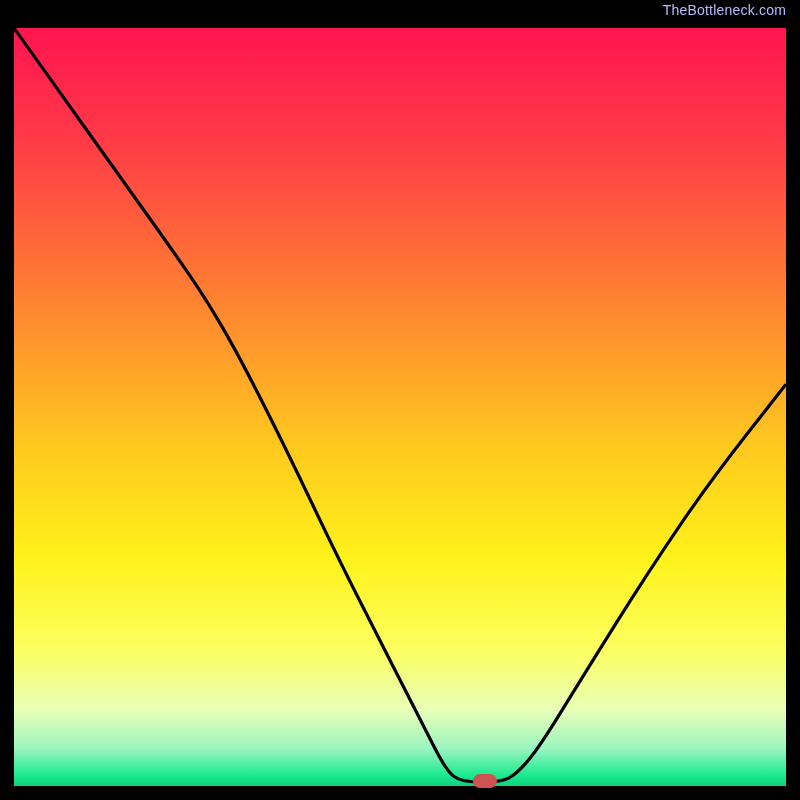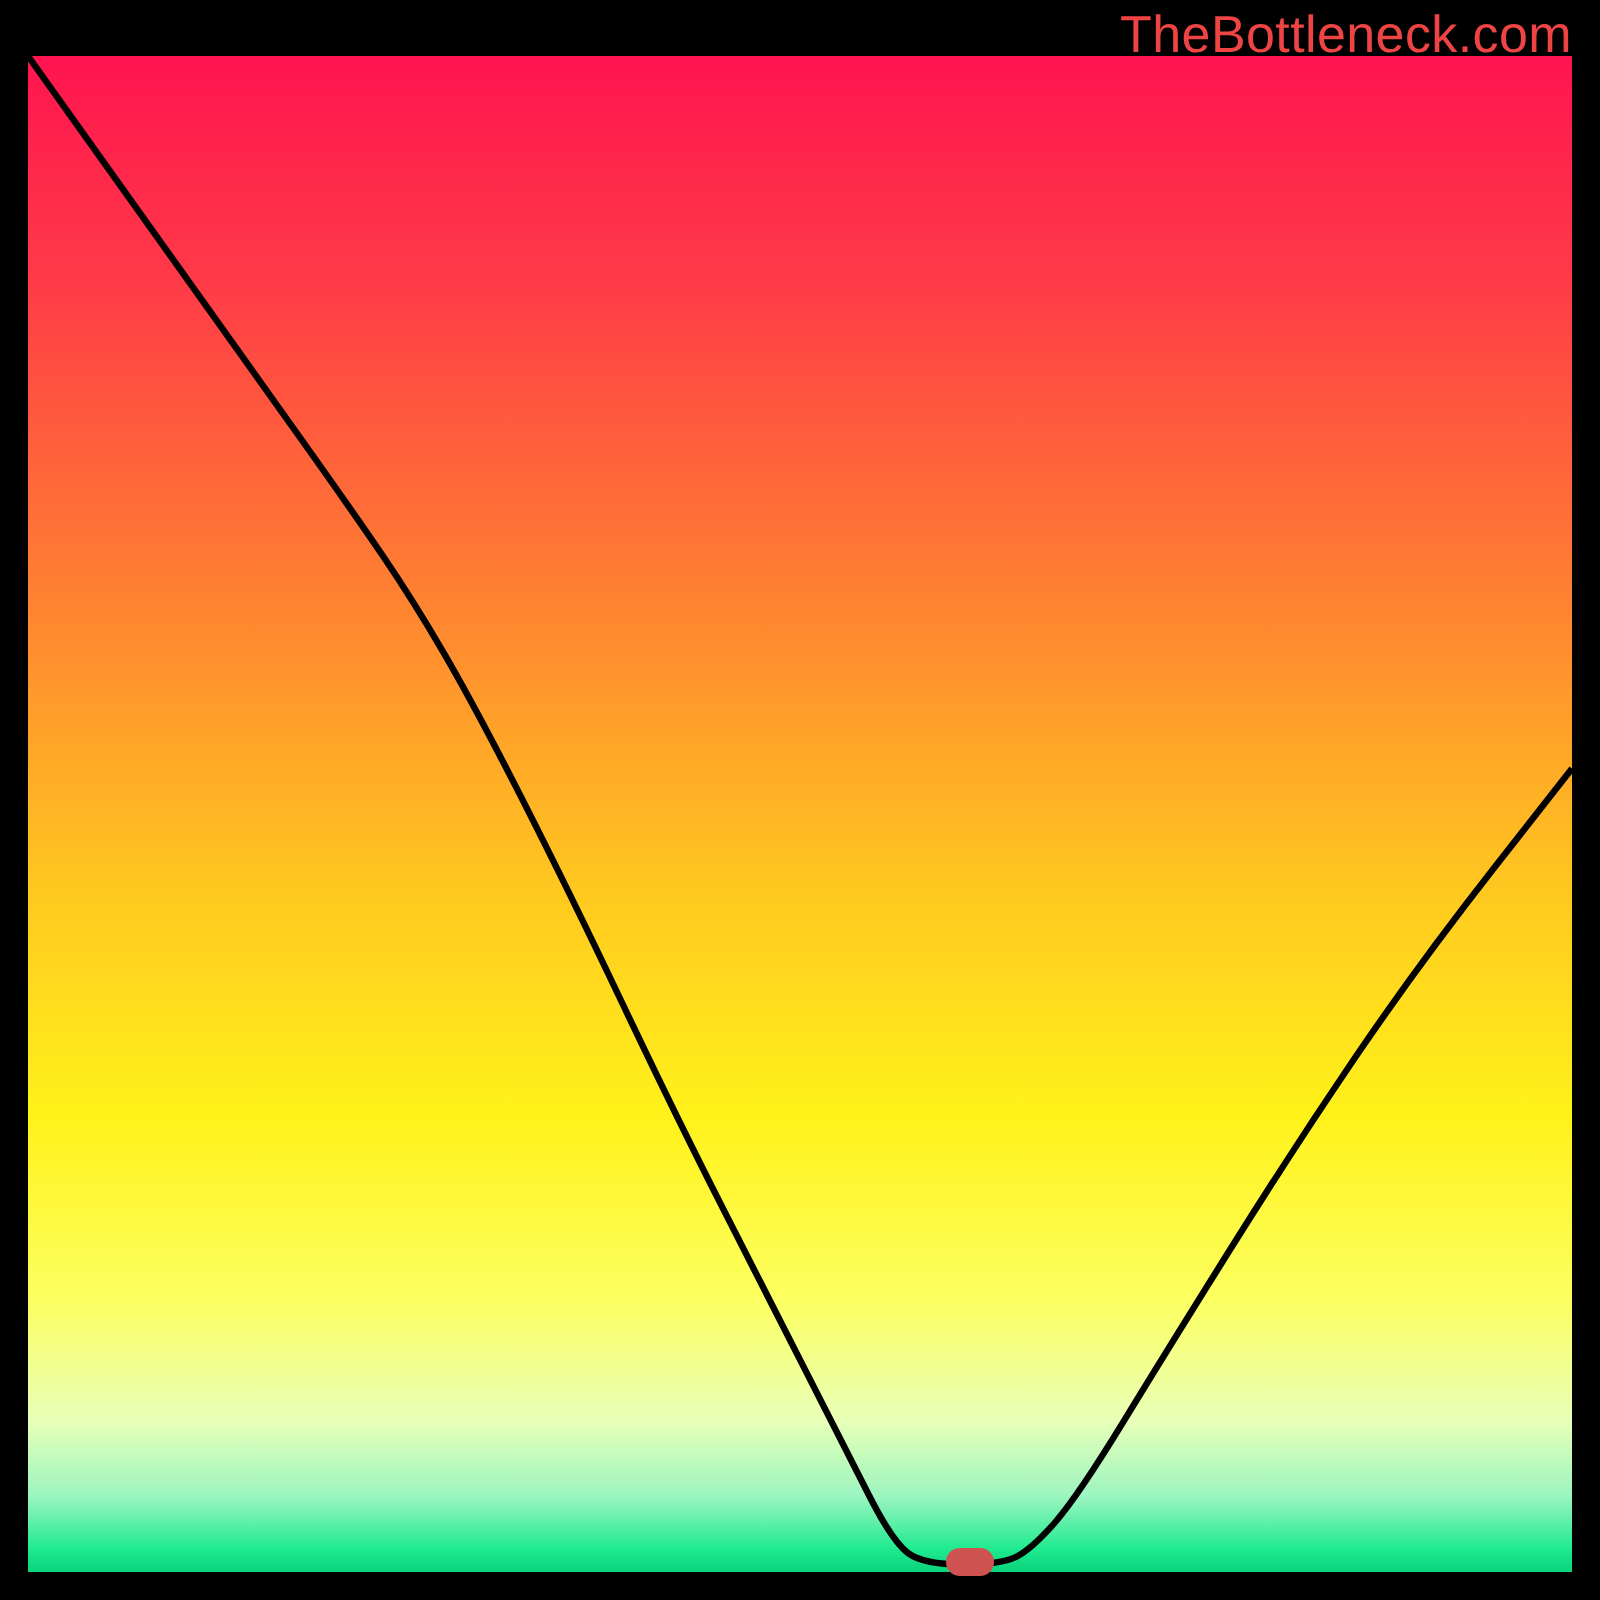--- a/index.html
+++ b/index.html
@@ -8,22 +8,22 @@
     height: 800px;
     background: #000;
     position: relative;
     font-family: Arial, sans-serif;
     overflow: hidden;
   }
   .attribution {
     position: absolute;
     top: 2px;
     right: 14px;
-    color: #ef4444;
-    font-size: 26px;
+    color: #c4b5fd;
+    font-size: 14px;
     font-weight: normal;
     letter-spacing: 0.2px;
     z-index: 10;
   }
   .frame {
     position: absolute;
     top: 28px;
     left: 14px;
     width: 772px;
     height: 758px;

